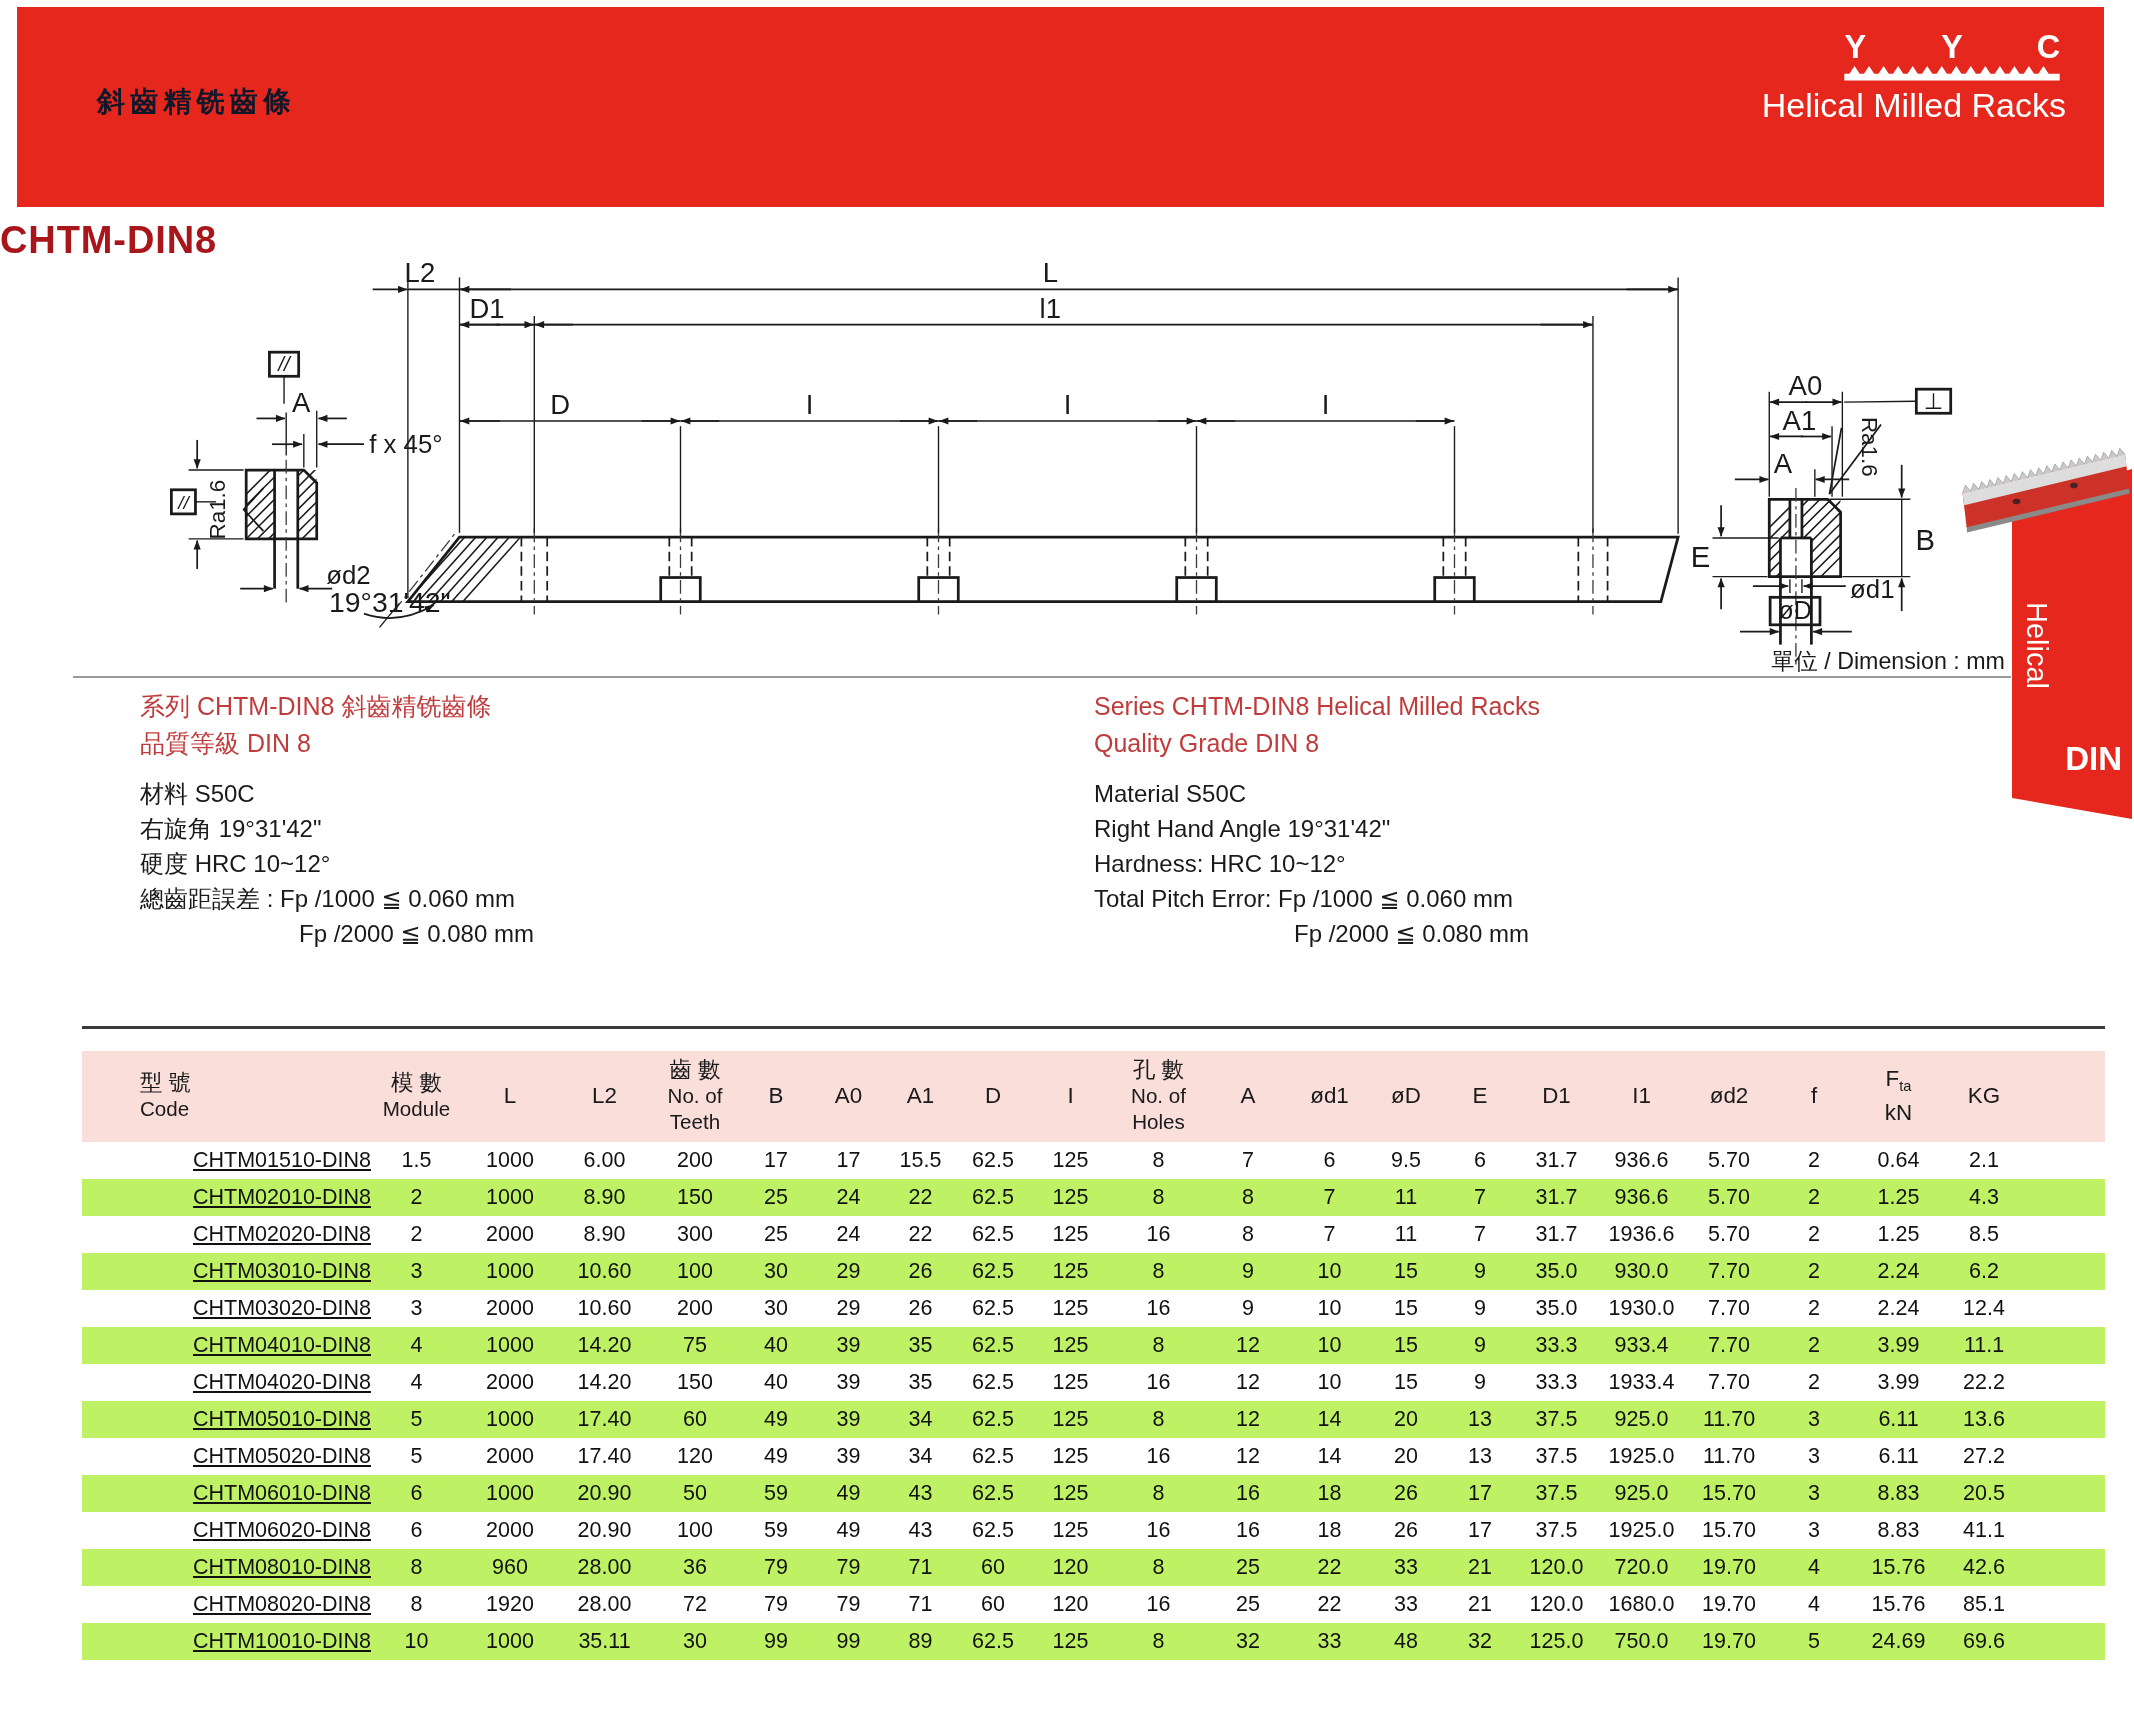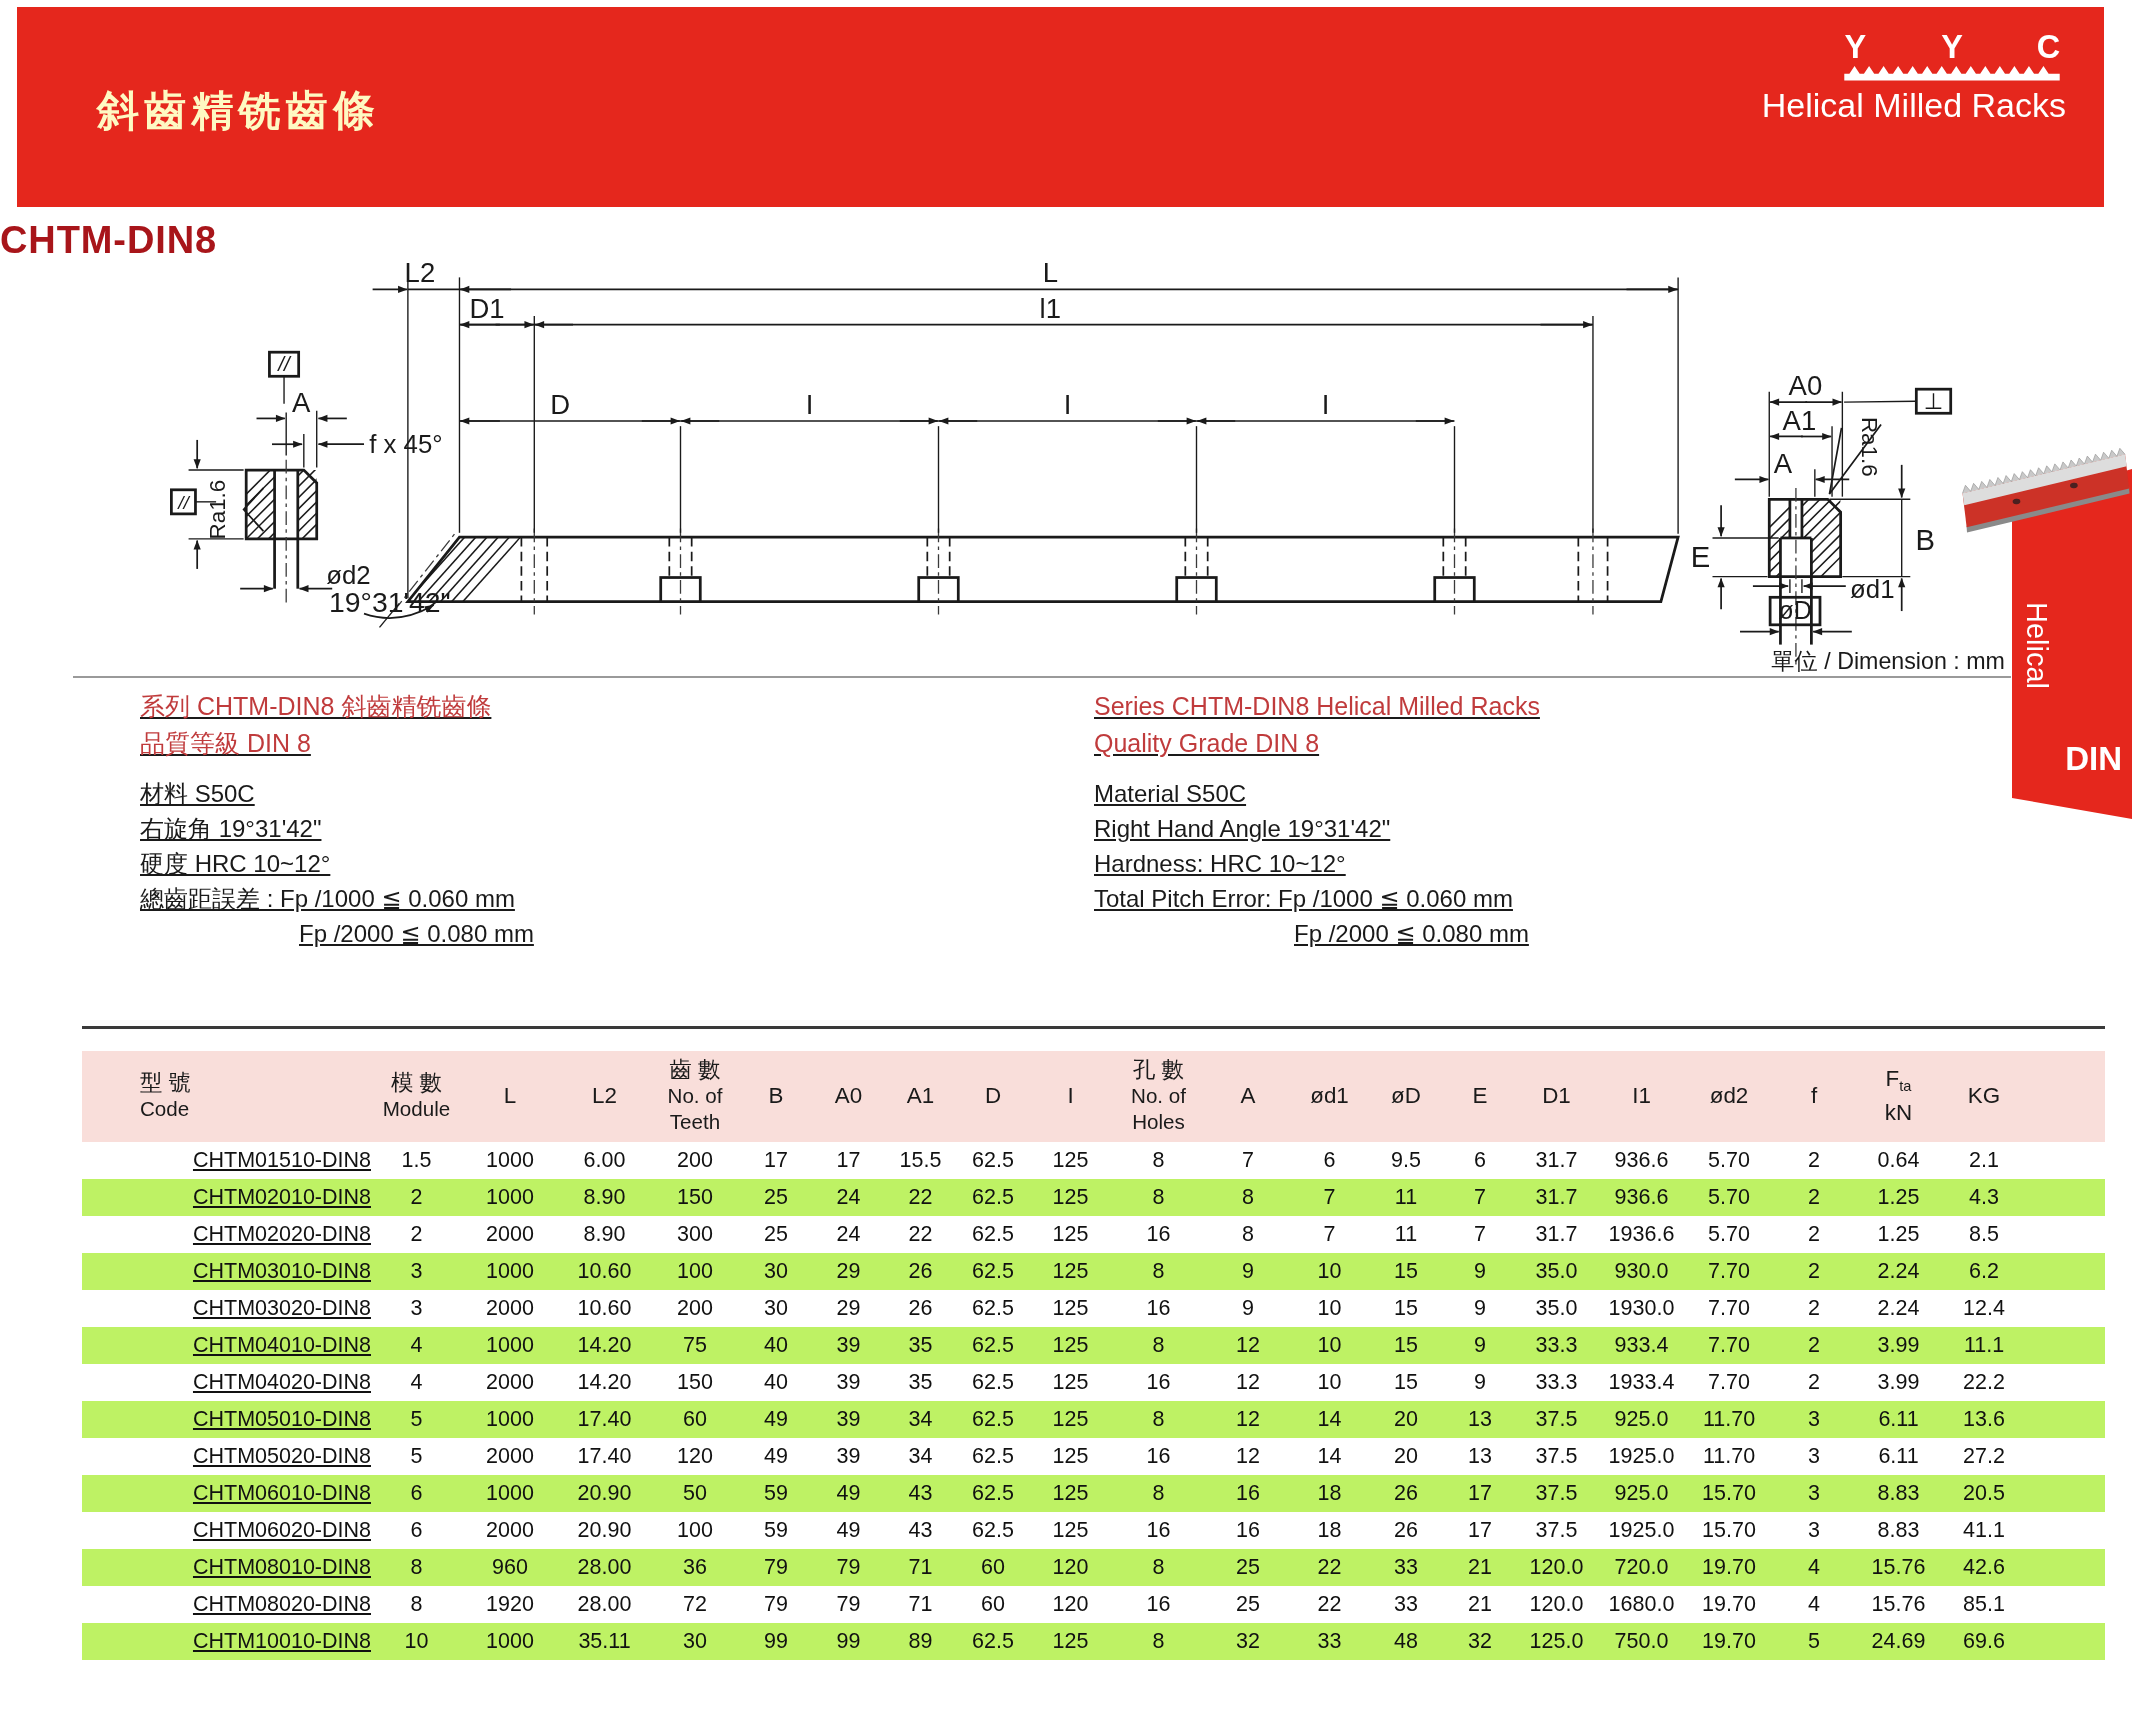--- a/index.html
+++ b/index.html
@@ -1,20 +1,20 @@
 <!DOCTYPE html>
 <html style="font-size:13.8px"><head>
 <meta charset="utf-8">
 <style>
   html,body{margin:0;padding:0;background:#fff;}
   #page{position:relative;width:2135px;height:1735px;background:#fff;overflow:hidden;
         font-family:"Liberation Sans",sans-serif;color:#1a1a1a;}
   
   .red-band{position:absolute;left:17px;top:6.9px;width:2087px;height:200px;background:#E5271D;}
-  .title-zh{position:absolute;left:80px;top:76px;font-size:42px;font-weight:600;color:#fef9c3;letter-spacing:5.2px;}
+  .title-zh{position:absolute;left:80px;top:76px;font-size:28px;font-weight:600;color:#0f172a;letter-spacing:5.2px;}
   .title-en{position:absolute;right:38px;top:79px;font-size:34px;font-weight:400;color:#fff;}
   .logo{position:absolute;right:40px;top:24px;width:224px;height:53px;}
   .logo text{fill:#fff;font-size:38px;font-weight:bold;font-family:"Liberation Sans",sans-serif;}
   .logo path{fill:#fff;}
   .model-title{position:absolute;left:0;top:219px;width:2063px;text-align:left;
                font-size:38px;font-weight:bold;color:#A8151A;letter-spacing:0.9px;}
   
   .drawing{position:absolute;left:52px;top:163px;width:2031px;height:516px;}
   .drawing text{fill:#1a1a1a;font-family:"Liberation Sans",sans-serif;}
   .ol{stroke:#1a1a1a;stroke-width:3.2;fill:none;}
@@ -28,21 +28,21 @@
   
   .side-tab{position:absolute;left:2012px;top:456px;width:120px;height:366px;background:#E5271D;
             clip-path:polygon(0 47px,100% 13px,100% 363px,0 342px);color:#fff;}
   .tab-zh{position:absolute;left:0;width:120px;top:59px;text-align:center;
           font-size:36px;line-height:41px;writing-mode:vertical-rl;left:40px;letter-spacing:5.2px;}
   .tab-en{position:absolute;left:41px;top:146px;font-size:29px;transform:rotate(90deg);
           transform-origin:left top;white-space:nowrap;font-weight:500;}
   .tab-din{position:absolute;left:0;width:110px;top:284px;text-align:right;font-size:33px;font-weight:bold;}
   .photo{position:absolute;left:1955px;top:427px;width:182px;height:107px;transform:rotate(-4deg);}
   
-  .specs{position:absolute;top:688px;font-size:24px;line-height:35px;text-decoration:underline;}
+  .specs{position:absolute;top:688px;font-size:24px;line-height:35px;}
   .specs-zh{left:140px;}
   .specs-en{left:1094px;}
   .spec-red{color:#C03B3C;font-size:25px;line-height:37px;}
   .spec-indent-zh{padding-left:159px;}
   .spec-indent-en{padding-left:200px;}
   .spec-gap{height:13.8px;}
   
   .table-wrap{position:absolute;left:82px;top:1026px;width:2023px;}
   .topline{width:100%;height:2.6px;background:#3a3a3a;}
   table{border-collapse:collapse;table-layout:fixed;width:2023px;margin-top:22px;}

